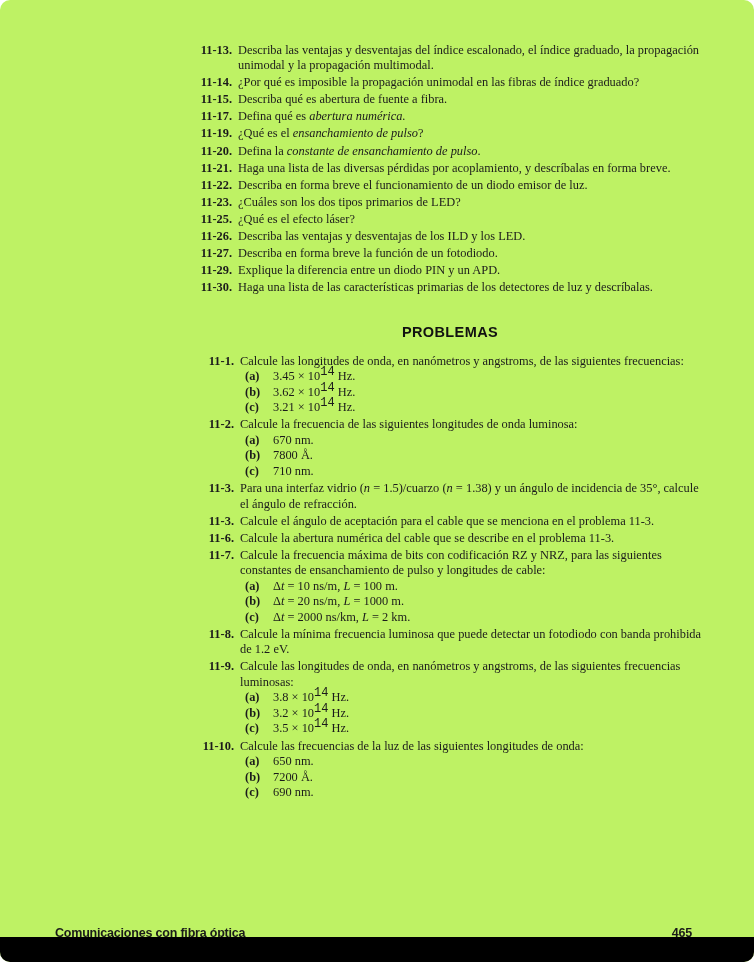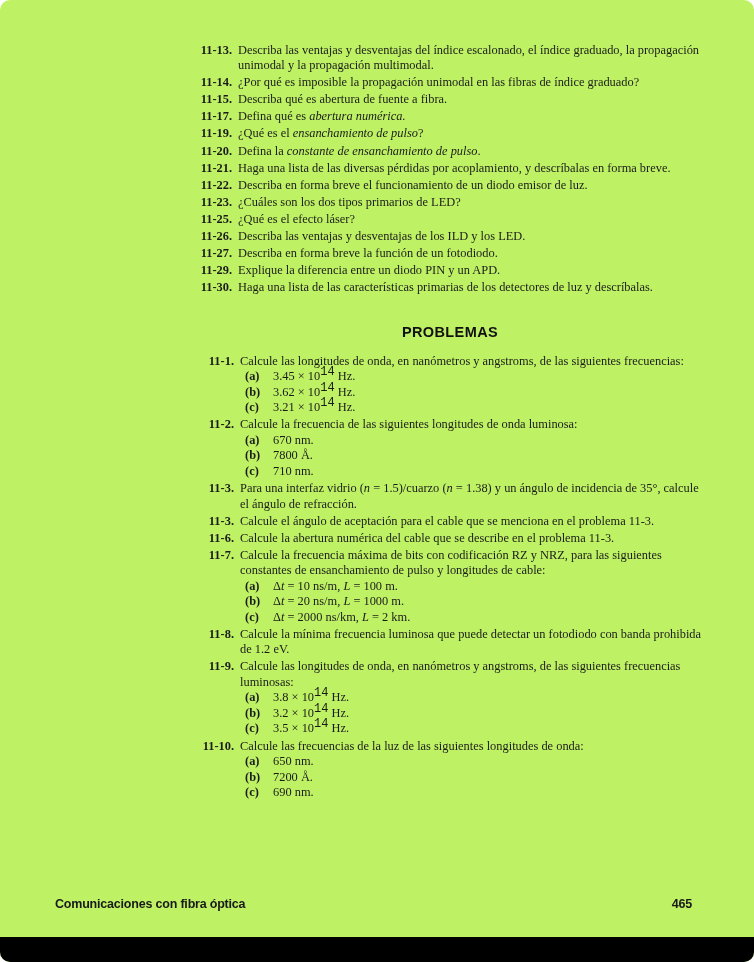--- a/index.html
+++ b/index.html
@@ -28,21 +28,21 @@
     margin:27px 0 13px 0;
     text-align:center;
     font-family:Liberation Sans, sans-serif;
     font-weight:700;
     font-size:14.5px;
     letter-spacing:0.4px;
     line-height:18px;
     color:#111;
   }
   .footer{
-    position:absolute;left:55px;right:62px;top:897px;
+    position:absolute;left:55px;right:62px;top:926px;
     display:flex;justify-content:space-between;align-items:baseline;
     font-family:"Liberation Sans", sans-serif;
     font-weight:700;
     font-size:12.5px;
     letter-spacing:-0.2px;
     color:#191919;
   }
   .black-bar{position:absolute;left:0;right:0;bottom:0;height:25px;background:#000;}
 </style>
 </head>

